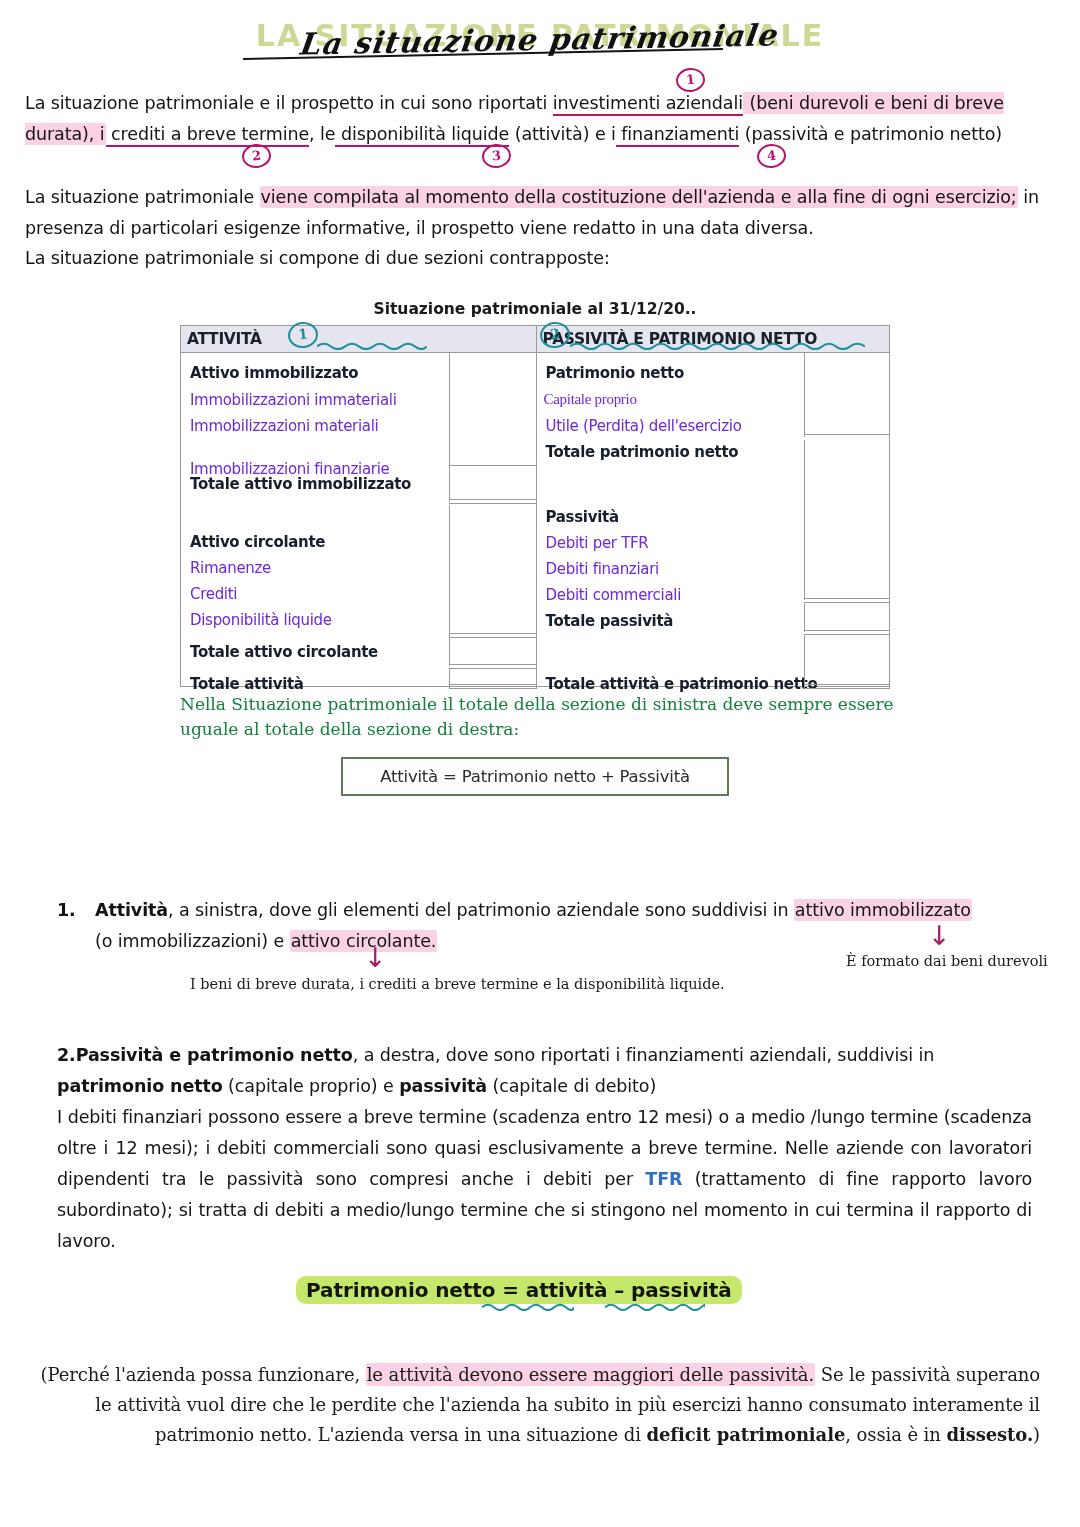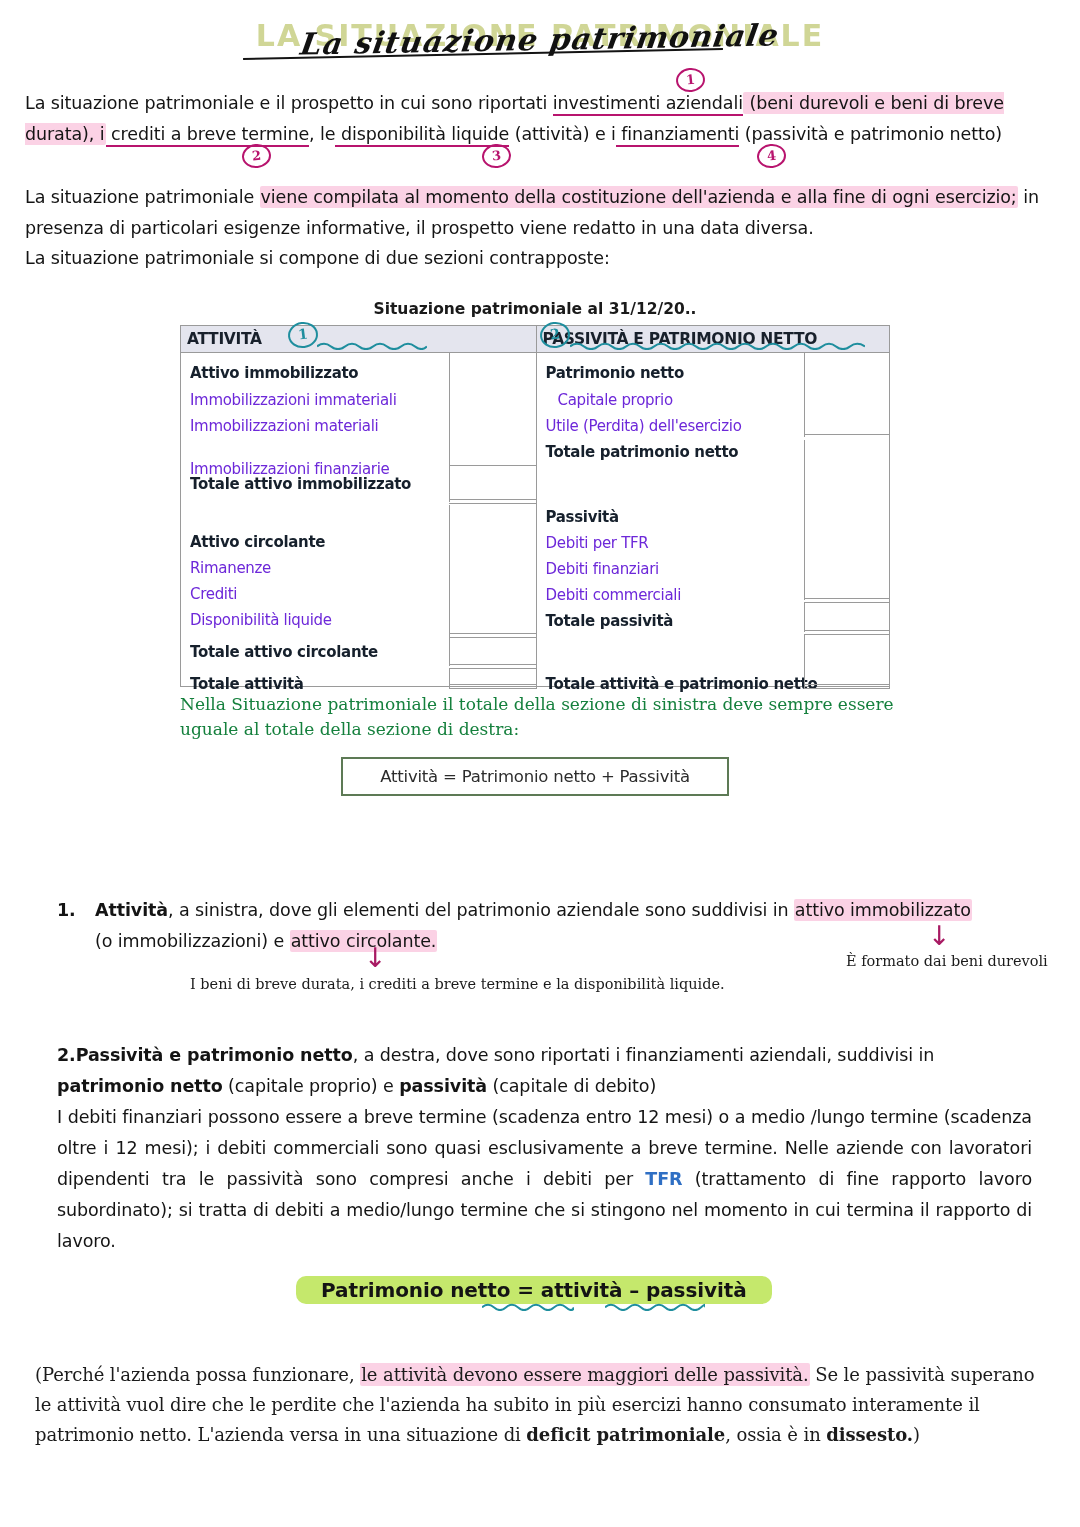--- a/index.html
+++ b/index.html
@@ -68,21 +68,21 @@
   .serif {
     font-family: "DejaVu Serif", serif;
   }
   .hl-pink {
     background: #fbd2e5;
     padding: 1px 1px;
     border-radius: 2px;
   }
   .hl-green {
     background: #c5e86c;
-    padding: 2px 25px;
+    padding: 2px 10px;
     border-radius: 10px;
   }
   b, .bold { font-weight: bold; }
   .blue { color: #2f6fc4; font-weight: bold; }
 
   
   .uline-pink {
     border-bottom: 2.5px solid #b8146e;
     padding-bottom: 1px;
   }
@@ -292,21 +292,21 @@
         <div class="vcol" style="left:268px; top:316px; width:88px; height:19px;"></div>
         <div class="vrule" style="left:268px; top:112px; width:88px;"></div>
         <div class="vrule dbl" style="left:268px; top:146px; width:88px;"></div>
         <div class="vrule dbl" style="left:268px; top:280px; width:88px;"></div>
         <div class="vrule dbl" style="left:268px; top:311px; width:88px;"></div>
         <div class="vrule dbl" style="left:268px; top:331px; width:88px;"></div>
       </div>
 
       <div class="col-right">
         <div class="lbl b" style="left:9px; top:11px;">Patrimonio netto</div>
-        <div class="lbl n" style="left:21px; top:38px;">Capitale proprio</div>
+        <div class="lbl n" style="left:7px; top:38px;font-family:Liberation Serif, serif;">Capitale proprio</div>
         <div class="lbl n" style="left:9px; top:64px;">Utile (Perdita) dell'esercizio</div>
         <div class="lbl b" style="left:9px; top:90px;">Totale patrimonio netto</div>
         <div class="lbl b" style="left:9px; top:155px;">Passività</div>
         <div class="lbl n" style="left:9px; top:181px;">Debiti per TFR</div>
         <div class="lbl n" style="left:9px; top:207px;">Debiti finanziari</div>
         <div class="lbl n" style="left:9px; top:233px;">Debiti commerciali</div>
         <div class="lbl b" style="left:9px; top:259px;">Totale passività</div>
         <div class="lbl b" style="left:9px; top:322px;">Totale attività e patrimonio netto</div>
 
         <div class="vcol" style="left:267px; top:0px; width:86px; height:84px;"></div>
@@ -365,15 +365,15 @@
   <span class="hl-green"><span>Patrimonio netto = </span><span>attività</span><span> – </span><span>passività</span></span>
 </div>
 
 <svg class="squig" style="left:482px; top:1302px; width:92px;" viewBox="0 0 92 10" preserveAspectRatio="none">
   <path d="M0,6 Q6,0 12,6 T24,6 T36,6 T48,6 T60,6 T72,6 T84,6 T92,6" fill="none" stroke="#1f8e9e" stroke-width="2.2"></path>
 </svg>
 <svg class="squig" style="left:605px; top:1302px; width:100px;" viewBox="0 0 100 10" preserveAspectRatio="none">
   <path d="M0,6 Q6,0 12,6 T24,6 T36,6 T48,6 T60,6 T72,6 T84,6 T96,6 T100,6" fill="none" stroke="#1f8e9e" stroke-width="2.2"></path>
 </svg>
 
-<div class="para serif" style="left:35px; top:1360px; width:1005px; font-size:18px; line-height:30px; color:#1b1b1b;">
+<div class="para serif" style="left:35px; top:1360px; width:1005px; font-size:18px; line-height:30px; color:#1b1b1b;text-align:right;">
   <span>(Perché l'azienda possa funzionare, </span><span class="hl-pink">le attività devono essere maggiori delle passività.</span><span> Se le passività superano le attività vuol dire che le perdite che l'azienda ha subito in più esercizi hanno consumato interamente il patrimonio netto. L'azienda versa in una situazione di </span><b>deficit patrimoniale</b><span>, ossia è in </span><b>dissesto.</b><span>)</span>
 </div>
 
 </body></html>

